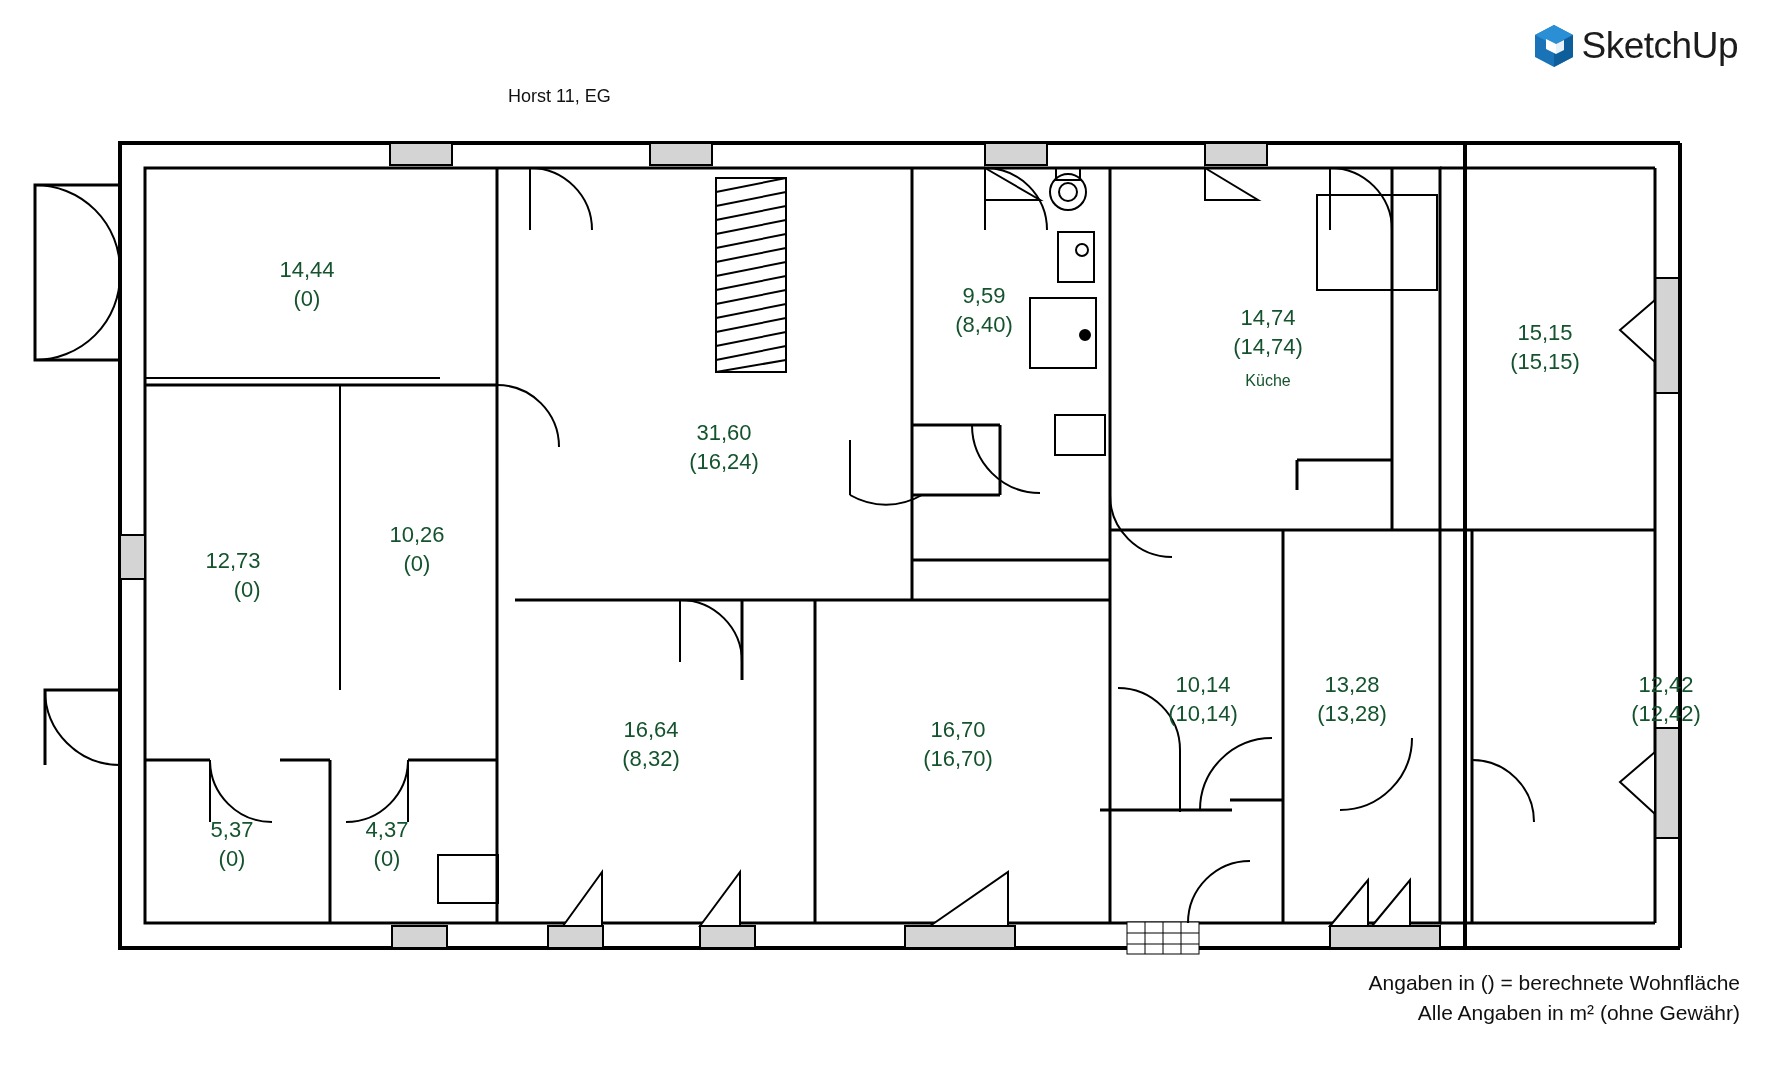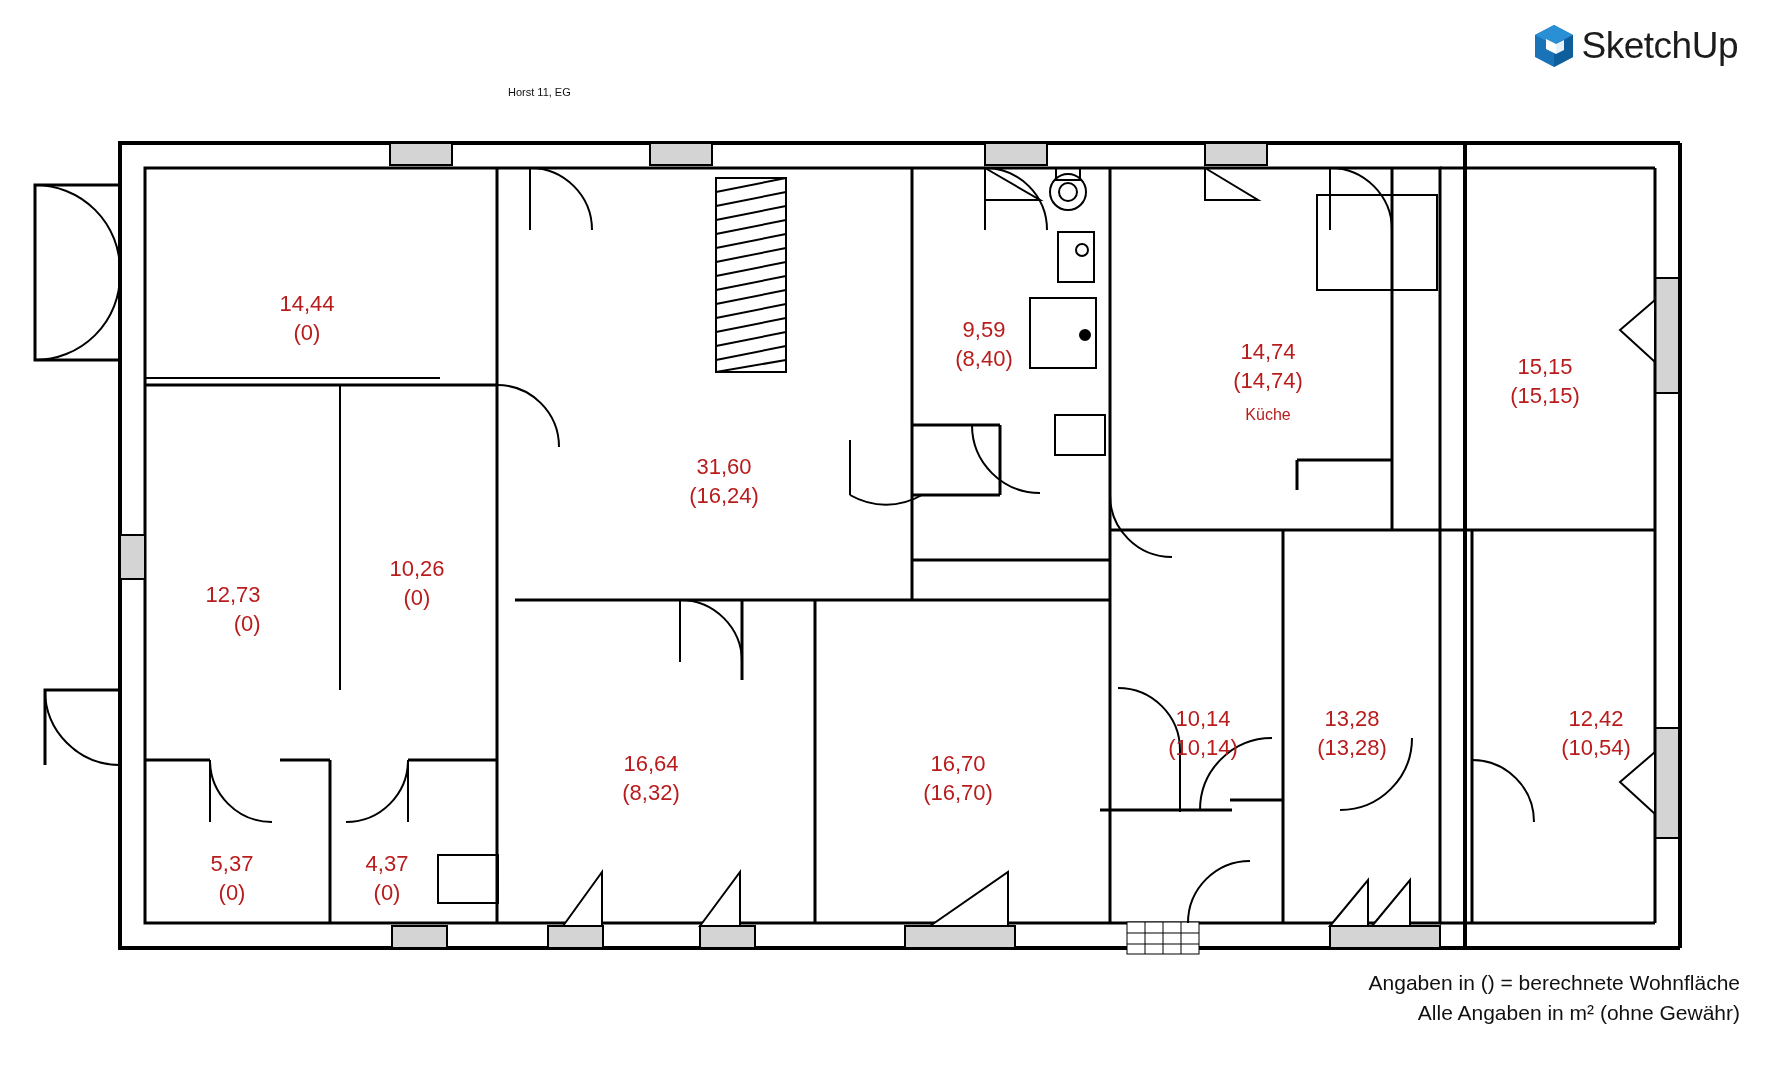--- a/index.html
+++ b/index.html
@@ -31,21 +31,21 @@
     color: #1c1c1c;
     letter-spacing: -0.5px;
     font-weight: 400;
   }
 
   
   #plan-title {
     position: absolute;
     left: 508px;
     top: 86px;
-    font-size: 11px;
+    font-size: 18px;
     color: #111;
   }
 
   
   #footer-notes {
     position: absolute;
     right: 38px;
     bottom: 52px;
     text-align: right;
     font-size: 21px;
@@ -62,24 +62,23 @@
     height: 1080px;
   }
 
   
   .room-label {
     position: absolute;
     transform: translate(-50%, -50%);
     text-align: center;
     font-size: 22px;
     line-height: 1.3;
-    color: #b91c1c;
+    color: #14532d;
     white-space: nowrap;
     pointer-events: none;
-    margin-top: 34px;
   }
   .room-label .area { display: block; }
   .room-label .calc { display: block; }
   .room-label .rname { display: block; margin-top: 10px; font-size: 16px; }
 </style>
 </head>
 <body>
 
 <div id="logo">
   <svg class="mark" viewBox="0 0 48 48">
@@ -335,22 +334,22 @@
       <span class="calc">(15,15)</span>
     </div>
     <div class="room-label" style="left: 1203px; top: 700px;">
       <span class="area">10,14</span>
       <span class="calc">(10,14)</span>
     </div>
     <div class="room-label" style="left: 1352px; top: 700px;">
       <span class="area">13,28</span>
       <span class="calc">(13,28)</span>
     </div>
-    <div class="room-label" style="left: 1596px; top: 700px;">
+    <div class="room-label" style="left: 1666px; top: 700px;">
       <span class="area">12,42</span>
-      <span class="calc">(10,54)</span>
+      <span class="calc">(12,42)</span>
     </div>
   </div>
 
 <div id="footer-notes">
   <div>Angaben in () = berechnete Wohnfläche</div>
   <div>Alle Angaben in m² (ohne Gewähr)</div>
 </div>
 
 </body></html>

